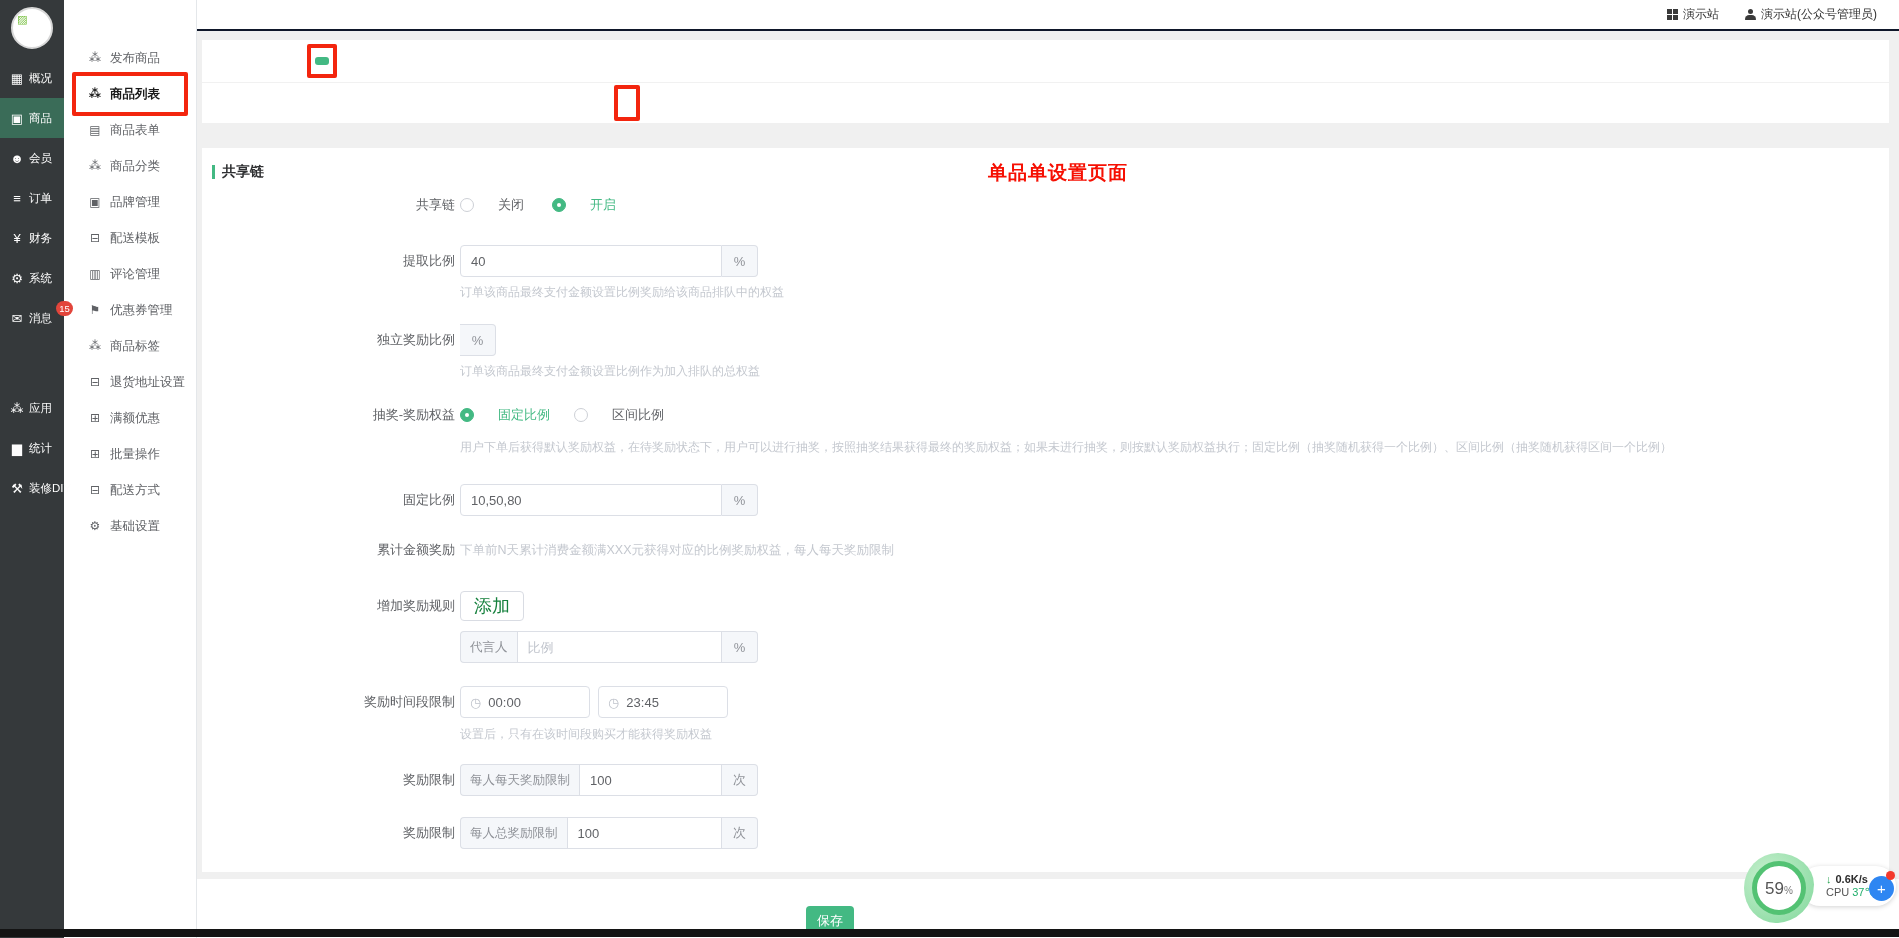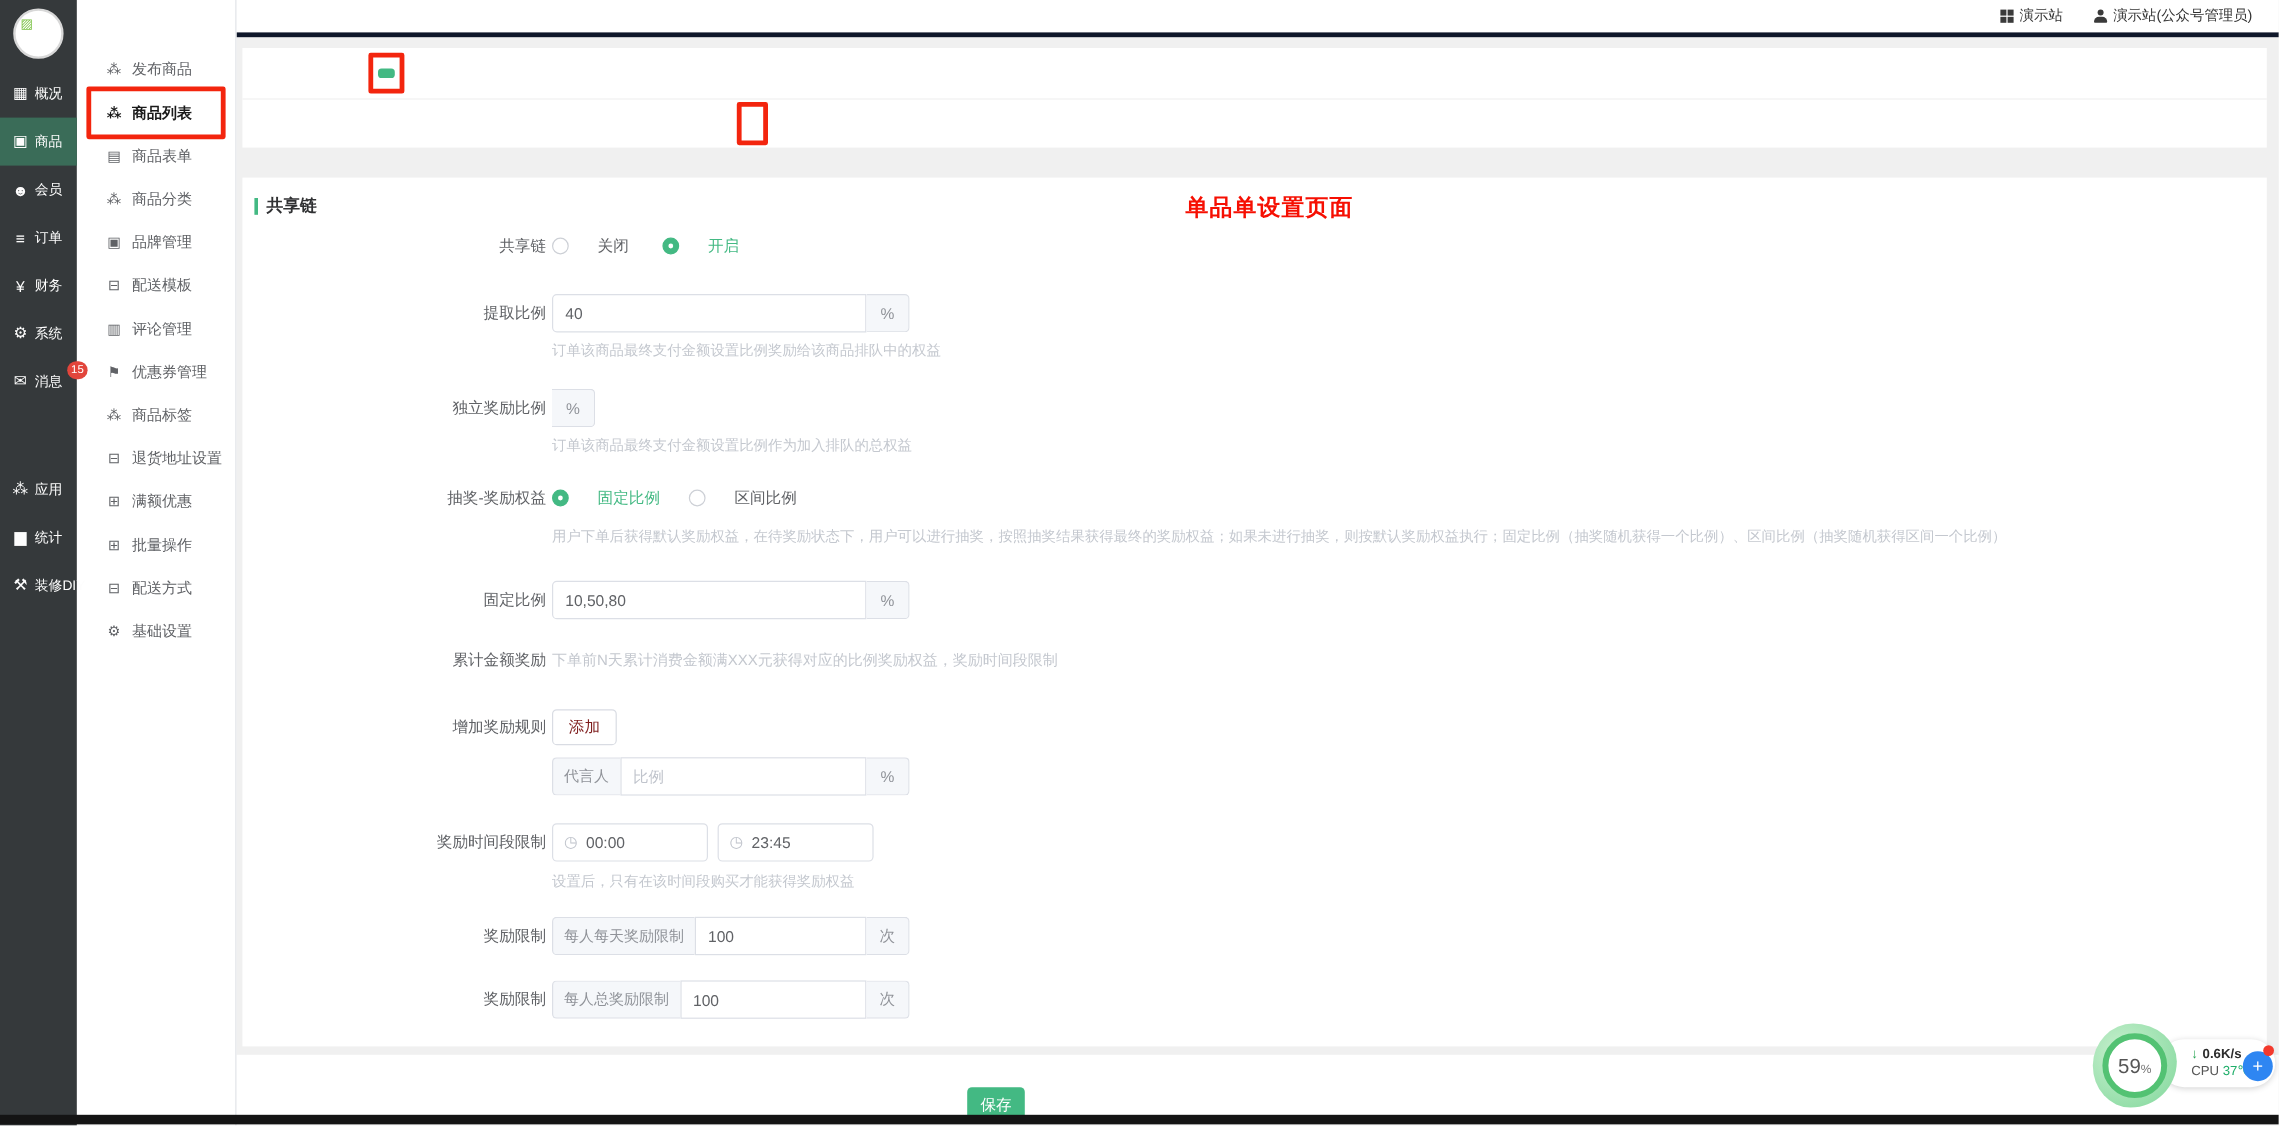--- a/index.html
+++ b/index.html
@@ -20,21 +20,21 @@
   .n1-badge{position:absolute;top:3px;right:-9px;min-width:17px;height:15px;background:#e2453b;border-radius:8px;color:#fff;font-size:9.5px;display:flex;align-items:center;justify-content:center;padding:0 3px}
 
   
   .nav2{position:absolute;left:64px;top:0;width:133px;height:938px;background:#fff;border-right:1px solid #e4e7ea;z-index:6}
   .nav2-list{padding-top:40px}
   .nav2-item{height:36px;margin:0 12px;padding-left:12px;display:flex;align-items:center;gap:8px;color:#606266;font-size:12.5px;cursor:pointer;white-space:nowrap}
   .n2-icon{font-size:12px;width:14px;text-align:center;flex:none}
   .nav2-item.active{color:#1a1a1a;font-weight:bold}
 
   
-  .topbar{position:absolute;left:197px;top:0;right:0;height:31px;background:#fff;border-bottom:4px solid #0f172a;display:flex;align-items:center;justify-content:flex-end;gap:26px;padding-right:22px;z-index:4}
+  .topbar{position:absolute;left:197px;top:0;right:0;height:31px;background:#fff;border-bottom:2px solid #0f172a;display:flex;align-items:center;justify-content:flex-end;gap:26px;padding-right:22px;z-index:4}
   .tb-item{display:flex;align-items:center;gap:5px;font-size:12px;color:#333;cursor:pointer}
   .grid-icon{width:11px;height:11px;flex:none;background-image:linear-gradient(#3a3a3a,#3a3a3a),linear-gradient(#3a3a3a,#3a3a3a),linear-gradient(#3a3a3a,#3a3a3a),linear-gradient(#3a3a3a,#3a3a3a);background-size:5px 5px;background-position:0 0,6px 0,0 6px,6px 6px;background-repeat:no-repeat}
   .person-icon{width:11px;height:11px;position:relative;flex:none;display:inline-block}
   .person-icon::before{content:"";position:absolute;top:0;left:3px;width:5px;height:5px;border-radius:50%;background:#3a3a3a}
   .person-icon::after{content:"";position:absolute;bottom:0;left:0;width:11px;height:5px;border-radius:5px 5px 1px 1px;background:#3a3a3a}
 
   
   .tab-card{position:absolute;left:202px;top:40px;right:10px;height:83px;background:#fff;z-index:3}
   .tabs1{height:43px;display:flex;align-items:center;gap:44px;padding-left:25px;border-bottom:1px solid #f1f1f1}
   .tab1{font-size:14px;color:#303133;cursor:pointer;padding:4px 0;white-space:nowrap}
@@ -58,21 +58,21 @@
   .radio.checked .rdot::after{content:"";position:absolute;left:4px;top:4px;width:4px;height:4px;border-radius:50%;background:#fff}
   .rlabel{font-size:13px;color:#606266}
   .radio.checked .rlabel{color:#43b983}
   .igroup{display:flex;width:298px;height:32px}
   .inp{flex:1;min-width:0;height:32px;border:1px solid #dcdfe6;padding:0 10px;font-size:13px;color:#606266;outline:none;background:#fff;font-family:inherit}
   .inp.left-round{border-radius:4px 0 0 4px}
   .inp.no-round{border-radius:0}
   .inp::placeholder{color:#c0c4cc}
   .suffix{width:36px;flex:none;background:#f5f7fa;border:1px solid #dcdfe6;border-left:none;border-radius:0 4px 4px 0;color:#909399;font-size:13px;display:flex;align-items:center;justify-content:center}
   .prefix{flex:none;background:#f5f7fa;border:1px solid #dcdfe6;border-right:none;border-radius:4px 0 0 4px;color:#909399;font-size:12.5px;display:flex;align-items:center;justify-content:center;padding:0 9px;white-space:nowrap}
-  .btn-plain{height:30px;padding:0 13px;border:1px solid #d9dce3;border-radius:4px;background:#fff;font-size:13px;color:#7f1d1d;cursor:pointer;font-family:inherit}
+  .btn-plain{height:30px;padding:0 13px;border:1px solid #d9dce3;border-radius:4px;background:#fff;font-size:18px;color:#15803d;cursor:pointer;font-family:inherit}
   .time-box{width:130px;height:32px;border:1px solid #dcdfe6;border-radius:4px;background:#fff;display:flex;align-items:center;gap:7px;padding:0 9px;font-size:13px;color:#606266;cursor:pointer}
   .clock{color:#c0c4cc;font-size:13px}
   .inline-note{font-size:12.5px;color:#c4c8cf;white-space:nowrap}
 
   
   .footer{position:absolute;left:197px;right:0;top:879px;height:59px;background:#fff;z-index:4}
   .save-btn{position:absolute;left:609px;top:27px;width:48px;height:30px;background:#43b983;color:#fff;border:none;border-radius:4px;font-size:13px;cursor:pointer;font-family:inherit}
   .bottom-strip{position:absolute;left:0;top:929px;width:1899px;height:8px;background:#141414;z-index:10}
 
   
@@ -353,21 +353,21 @@
   <div class="frow" style="margin-top:28px">
     <div class="flabel">固定比例</div>
     <div class="igroup">
       <input class="inp left-round" value="10,50,80" style="">
       <div class="suffix">%</div>
     </div>
   </div>
 
   <div class="frow" style="margin-top:25px">
     <div class="flabel">累计金额奖励</div>
-    <span class="inline-note">下单前N天累计消费金额满XXX元获得对应的比例奖励权益，奖励时间段限制</span>
+    <span class="inline-note">下单前N天累计消费金额满XXX元获得对应的比例奖励权益，每人每天奖励限制</span>
   </div>
 
   <div class="frow" style="margin-top:32px">
     <div class="flabel">增加奖励规则</div>
     <button class="btn-plain">添加</button>
   </div>
 
   <div class="frow" style="margin-top:10px">
     <div class="flabel"></div>
     <div class="igroup">

